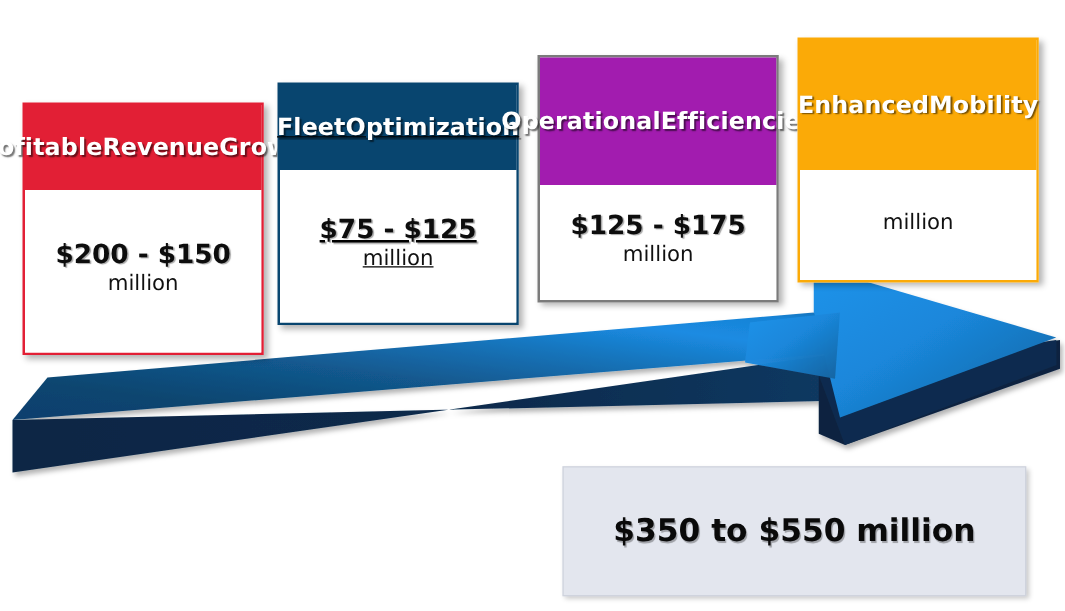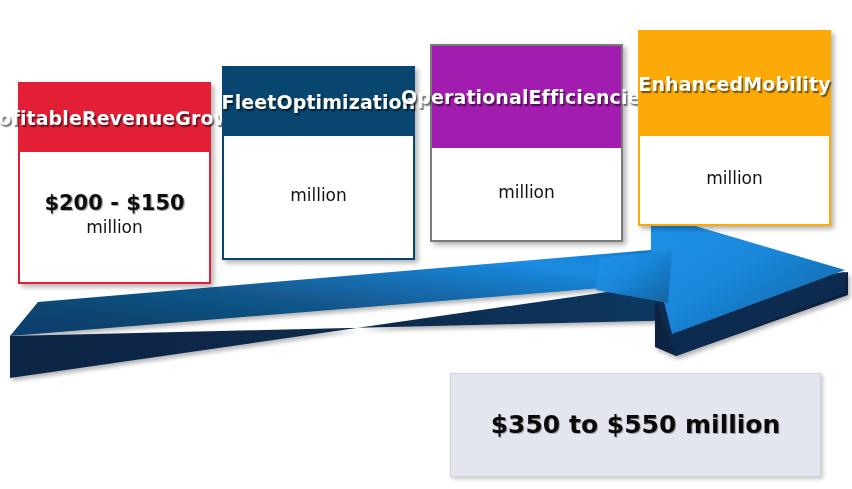--- a/index.html
+++ b/index.html
@@ -67,21 +67,21 @@
   .card-unit {
     font-size: 17px;
     color: #111111;
     line-height: 1.3;
     margin-top: 1px;
   }
 
   
   .card.red   { border: 2px solid #E21F35; }
   .card.red   .card-head { background: #E21F35; }
-  .card.navy  { border: 2px solid #08456F; }
+  .card.navy  { border: 2px solid #08456F; text-decoration: underline; }
   .card.navy  .card-head { background: #08456F; }
   .card.gray  { border: 2px solid #7B7B7B; }
   .card.gray  .card-head { background: #a21caf; }
   .card.amber { border: 2px solid #FBAA07; }
   .card.amber .card-head { background: #FBAA07; }
 
   
   .summary {
     position: absolute;
     z-index: 4;
@@ -172,31 +172,33 @@
     </div>
   </div>
 
   <div class="card navy" style="left:222px; top:66px; width:193px; height:194px;">
     <div class="card-head" style="height:68px;">
       <span>Fleet</span>
         <br>
       <span>Optimization</span>
     </div>
     <div class="card-body">
+      <div class="card-amount">$75 - $125</div>
       <div class="card-unit">million</div>
     </div>
   </div>
 
   <div class="card gray" style="left:430px; top:44px; width:193px; height:198px;">
     <div class="card-head" style="height:102px;">
       <span>Operational</span>
         <br>
       <span>Efficiencies</span>
     </div>
     <div class="card-body">
+      <div class="card-amount">$125 - $175</div>
       <div class="card-unit">million</div>
     </div>
   </div>
 
   <div class="card amber" style="left:638px; top:30px; width:193px; height:196px;">
     <div class="card-head" style="height:104px;">
       <span>Enhanced</span>
         <br>
       <span>Mobility</span>
     </div>

